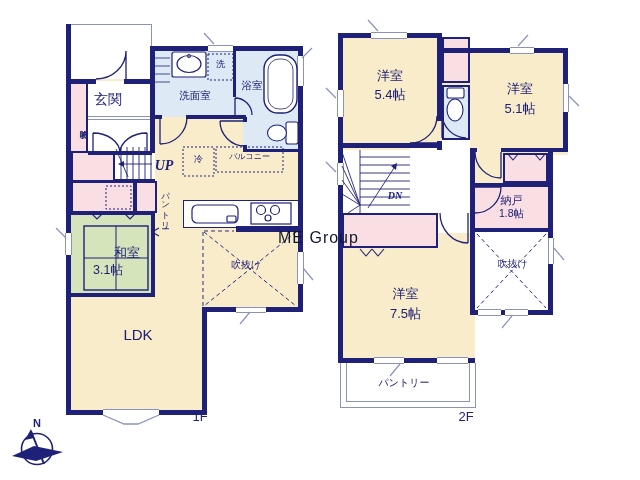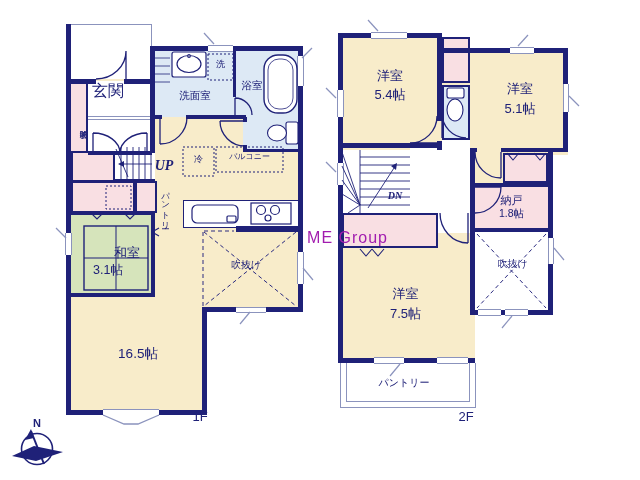--- a/index.html
+++ b/index.html
@@ -14,21 +14,21 @@
   svg.overlay{position:absolute;left:0;top:0;z-index:4;pointer-events:none;}
   .lbl{z-index:5;color:#1f2178;text-align:center;line-height:1.1;white-space:nowrap;}
   .beige{background:#f8ecca;}
   .pink{background:#f9dfe3;}
   .blue{background:#dde9f5;}
   .green{background:#d6e4bb;}
   .white{background:#ffffff;}
   .bordered{border:2.5px solid #1f2178;}
   .vert{writing-mode:vertical-rl;white-space:normal;line-height:1;}
   .ital{font-family:"Liberation Serif",serif;font-style:italic;font-weight:bold;}
-  .wm{color:#a21caf;font-size:16px;letter-spacing:1px;text-align:right;}
+  .wm{color:#0f172a;font-size:16px;letter-spacing:1px;text-align:left;}
 </style>
 </head>
 <body>
 
 <div id="stage">
 
   <div class="room beige" style="left:152px;top:46px;width:151px;height:266px;"></div>
   <div class="room beige" style="left:66px;top:79px;width:91px;height:336px;"></div>
   <div class="room beige" style="left:66px;top:297px;width:139px;height:118px;"></div>
 
@@ -257,33 +257,33 @@
     </g>
 
     <g>
       <circle cx="37" cy="449" r="15.5" stroke="#1f2178" stroke-width="1.6" fill="none"></circle>
       <line x1="44" y1="464" x2="31" y2="431" stroke="#1f2178" stroke-width="2"></line>
       <polygon points="31,429 25,440 34,438" fill="#1f2178"></polygon>
       <polygon points="12,456 34,446 63,452 36,461" fill="#1f2178"></polygon>
     </g>
   </svg>
 
-  <div class="lbl" style="left:80px;top:82px;width:56px;font-size:16px;">玄関</div>
+  <div class="lbl" style="left:80px;top:93px;width:56px;font-size:14px;font-family:Liberation Mono, monospace;">玄関</div>
   <div class="lbl vert" style="left:72px;top:96px;width:15px;height:58px;font-size:7.5px;">玄関収納</div>
   <div class="lbl" style="left:160px;top:90px;width:70px;font-size:10.5px;">洗面室</div>
   <div class="lbl" style="left:210px;top:60px;width:21px;font-size:9px;">洗</div>
   <div class="lbl" style="left:234px;top:80px;width:36px;font-size:10.5px;">浴室</div>
   <div class="lbl" style="left:183px;top:155px;width:31px;font-size:9px;">冷</div>
   <div class="lbl" style="left:216px;top:153px;width:67px;font-size:8px;">バルコニー</div>
   <div class="lbl ital" style="left:152px;top:158px;width:24px;font-size:14px;">UP</div>
   <div class="lbl vert" style="left:158px;top:176px;width:12px;height:58px;font-size:8.5px;">パントリー</div>
   <div class="lbl" style="left:84px;top:246px;width:86px;font-size:13px;">和室</div>
   <div class="lbl" style="left:84px;top:264px;width:48px;font-size:12.5px;">3.1帖</div>
   <div class="lbl" style="left:218px;top:259px;width:56px;font-size:10px;">吹抜け</div>
-  <div class="lbl" style="left:94px;top:347px;width:88px;font-size:13.5px;">16.5帖</div>
+  <div class="lbl" style="left:98px;top:327px;width:80px;font-size:15px;">LDK</div>
   <div class="lbl" style="left:184px;top:410px;width:32px;font-size:13px;">1F</div>
 
   <div class="lbl" style="left:355px;top:69px;width:70px;font-size:13px;">洋室</div>
   <div class="lbl" style="left:355px;top:88px;width:70px;font-size:13px;">5.4帖</div>
   <div class="lbl" style="left:485px;top:82px;width:70px;font-size:13px;">洋室</div>
   <div class="lbl" style="left:485px;top:102px;width:70px;font-size:13px;">5.1帖</div>
   <div class="lbl" style="left:368px;top:287px;width:75px;font-size:13px;">洋室</div>
   <div class="lbl" style="left:368px;top:307px;width:75px;font-size:13px;">7.5帖</div>
   <div class="lbl" style="left:478px;top:194px;width:67px;font-size:11px;">納戸</div>
   <div class="lbl" style="left:478px;top:208px;width:67px;font-size:10.5px;">1.8帖</div>

